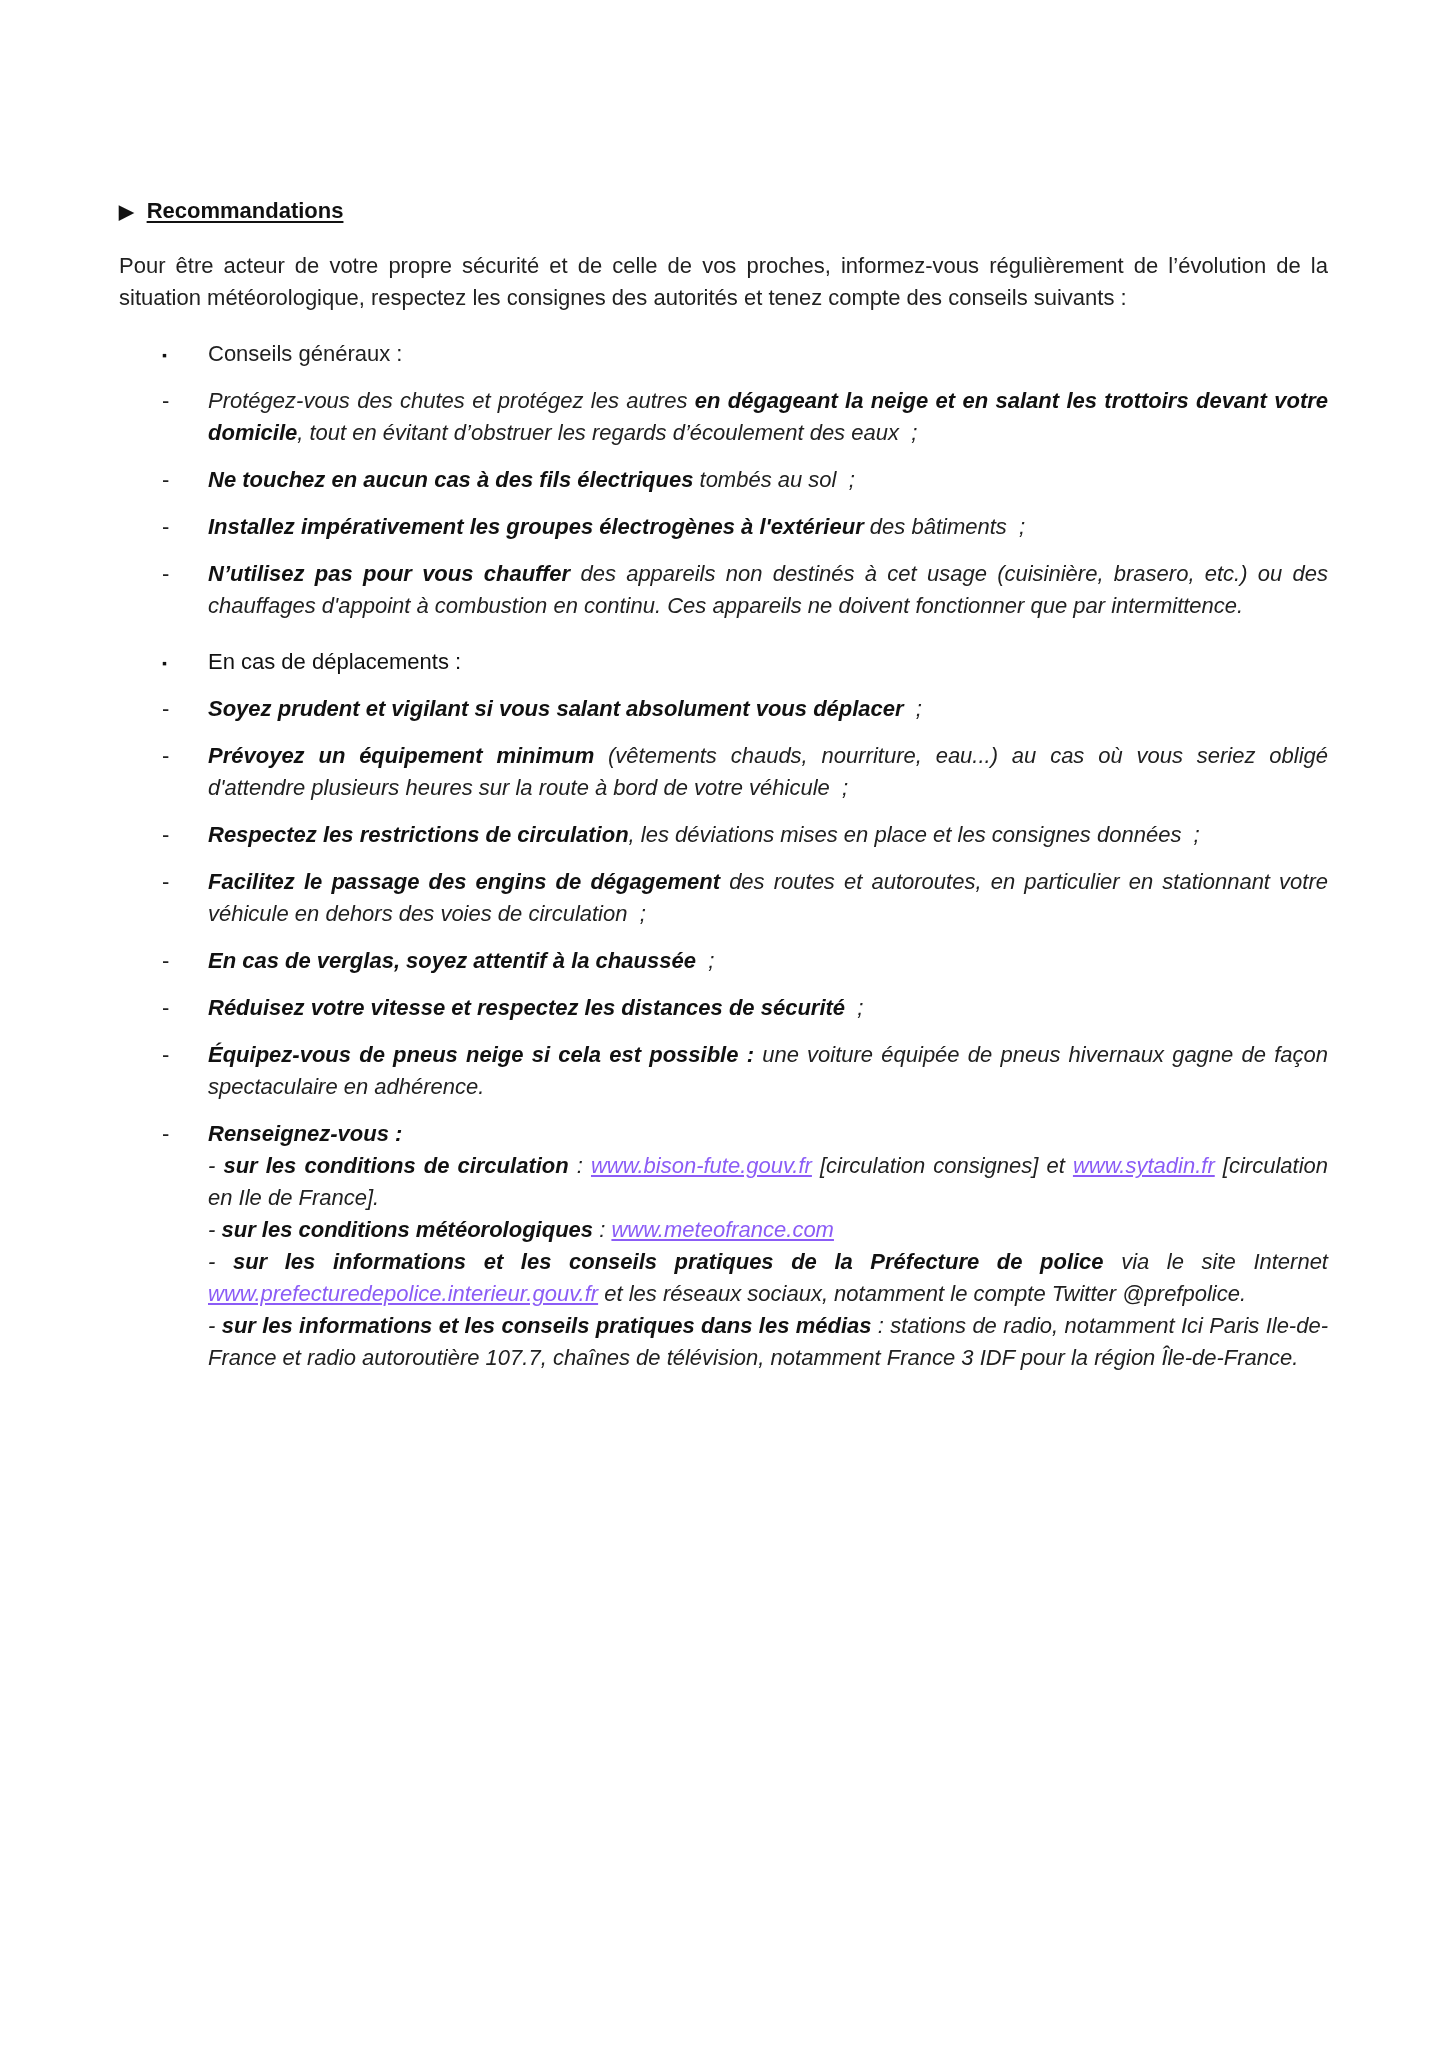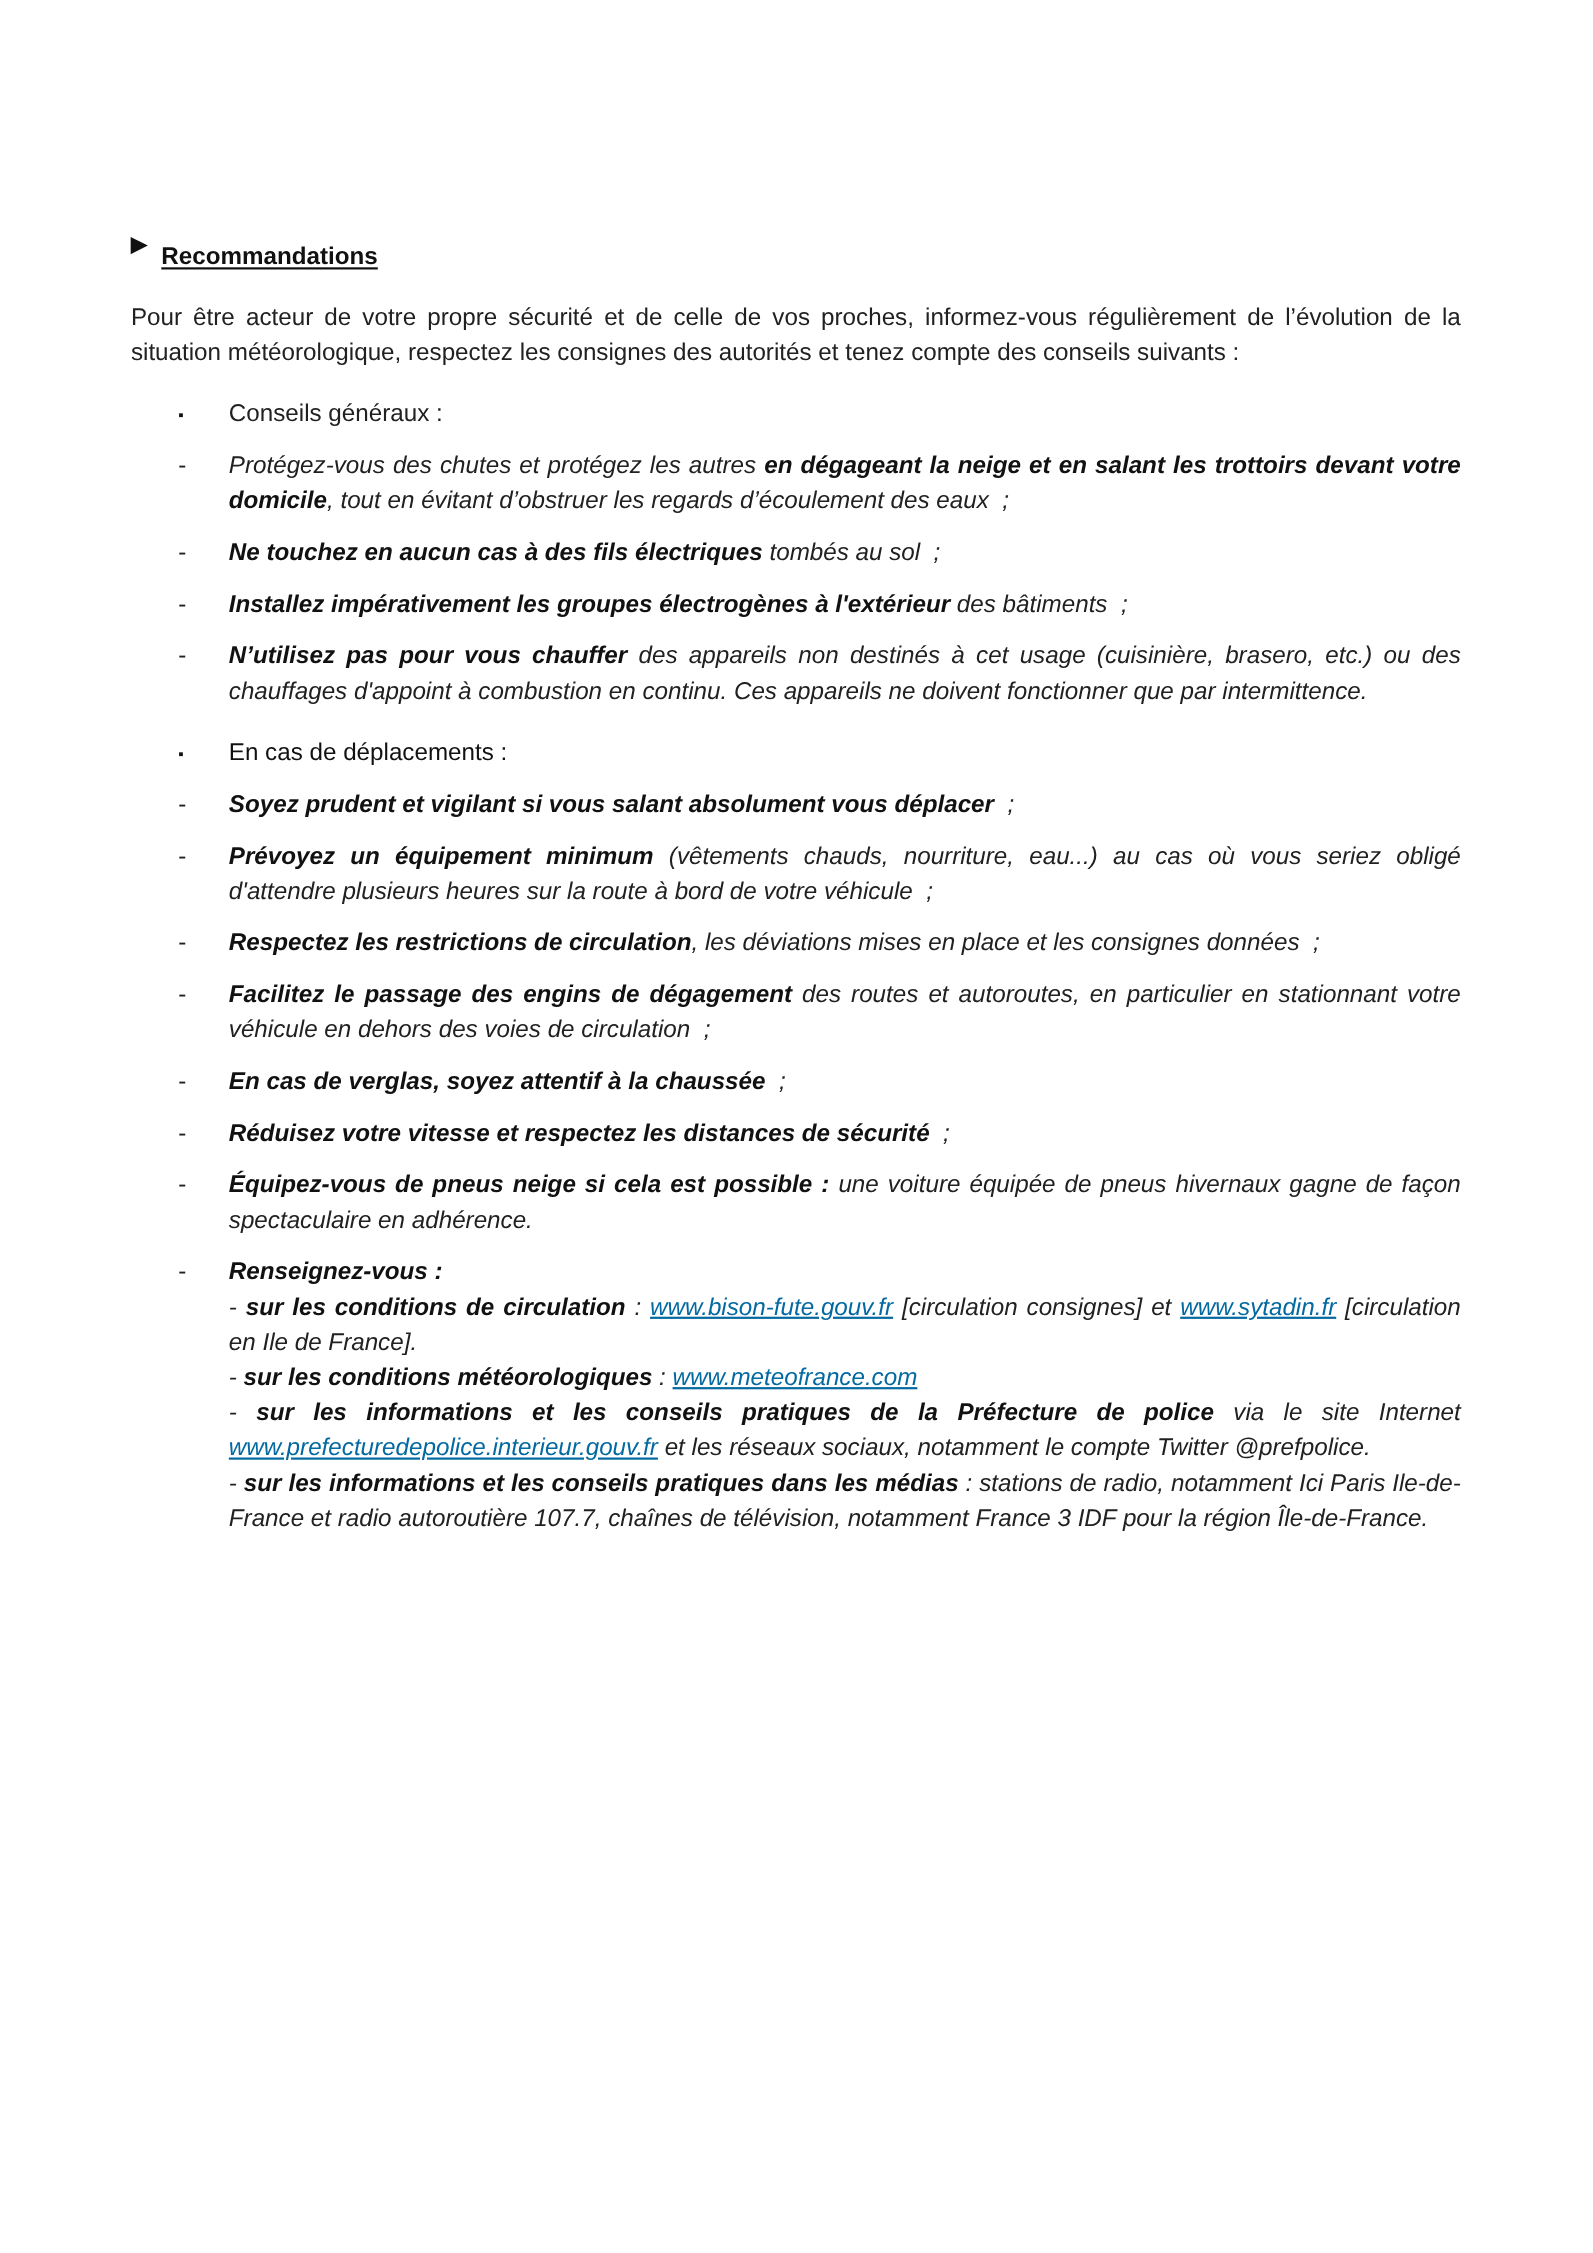--- a/index.html
+++ b/index.html
@@ -17,21 +17,21 @@
   }
   .doc-title {
     display: flex;
     align-items: center;
     gap: 13px;
     font-weight: bold;
     margin: 0 0 23px 0;
     color: #111111;
   }
   .tri { font-size: 19px; line-height: 1; }
-  .title-text { text-decoration: underline; text-underline-offset: 3px; margin-top: 22px; }
+  .title-text { text-decoration: underline; text-underline-offset: 3px; }
   .intro { margin: 0 0 14px 0; text-align: justify; }
   .section-head {
     position: relative;
     padding-left: 89px;
     margin: 24px 0 15px 0;
     color: #111111;
   }
   .section-head .sq {
     position: absolute;
     left: 43px;
@@ -41,21 +41,21 @@
   .section-title { text-underline-offset: 3px; margin-top: 20px; }
   .li {
     position: relative;
     padding-left: 89px;
     margin: 0 0 15px 0;
   }
   .li .dash { position: absolute; left: 43px; top: 0; }
   .li-text { text-align: justify; font-style: italic; }
   .li-text .b, .section-head .b { font-weight: bold; color: #111111; }
   .sub { text-align: justify; }
-  a.link { color: #0369a1; text-decoration: underline; cursor: pointer; }
+  a.link { color: #8b5cf6; text-decoration: underline; cursor: pointer; }
 </style>
 </head>
 <body>
 
 <div class="page">
 
   <div class="doc-title">
     <span class="tri">▶</span>
     <span class="title-text">Recommandations</span>
   </div>

